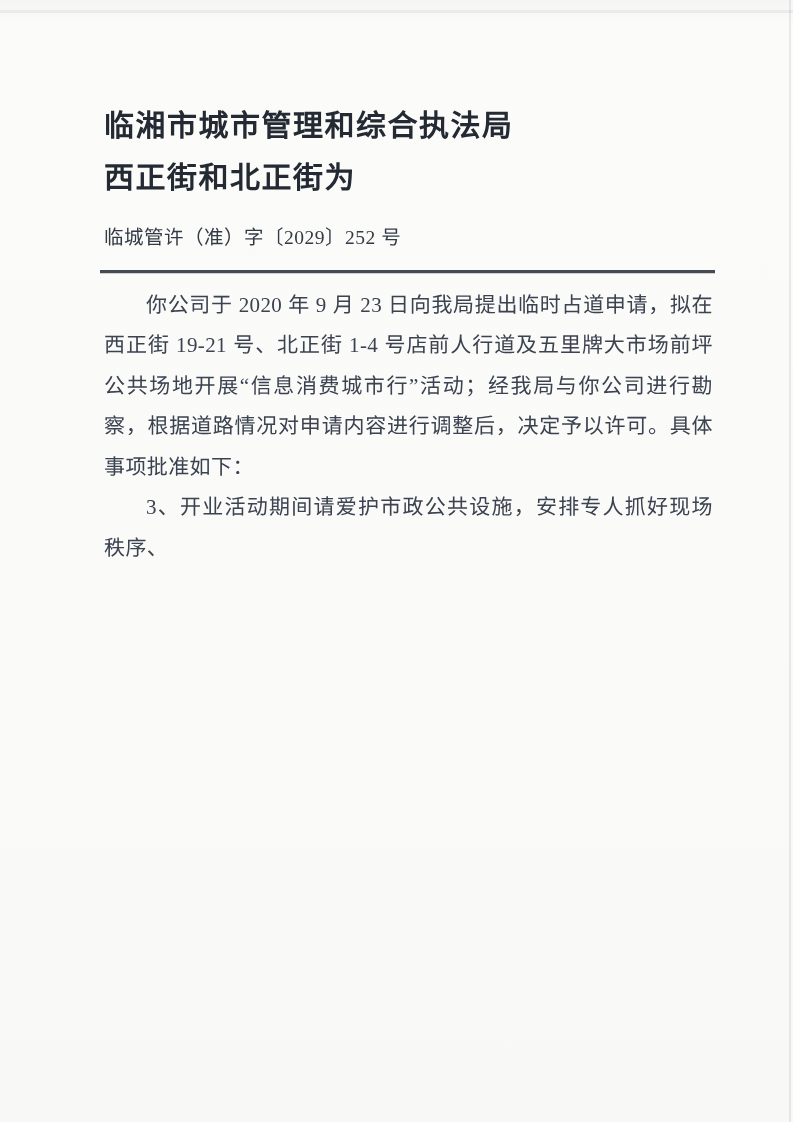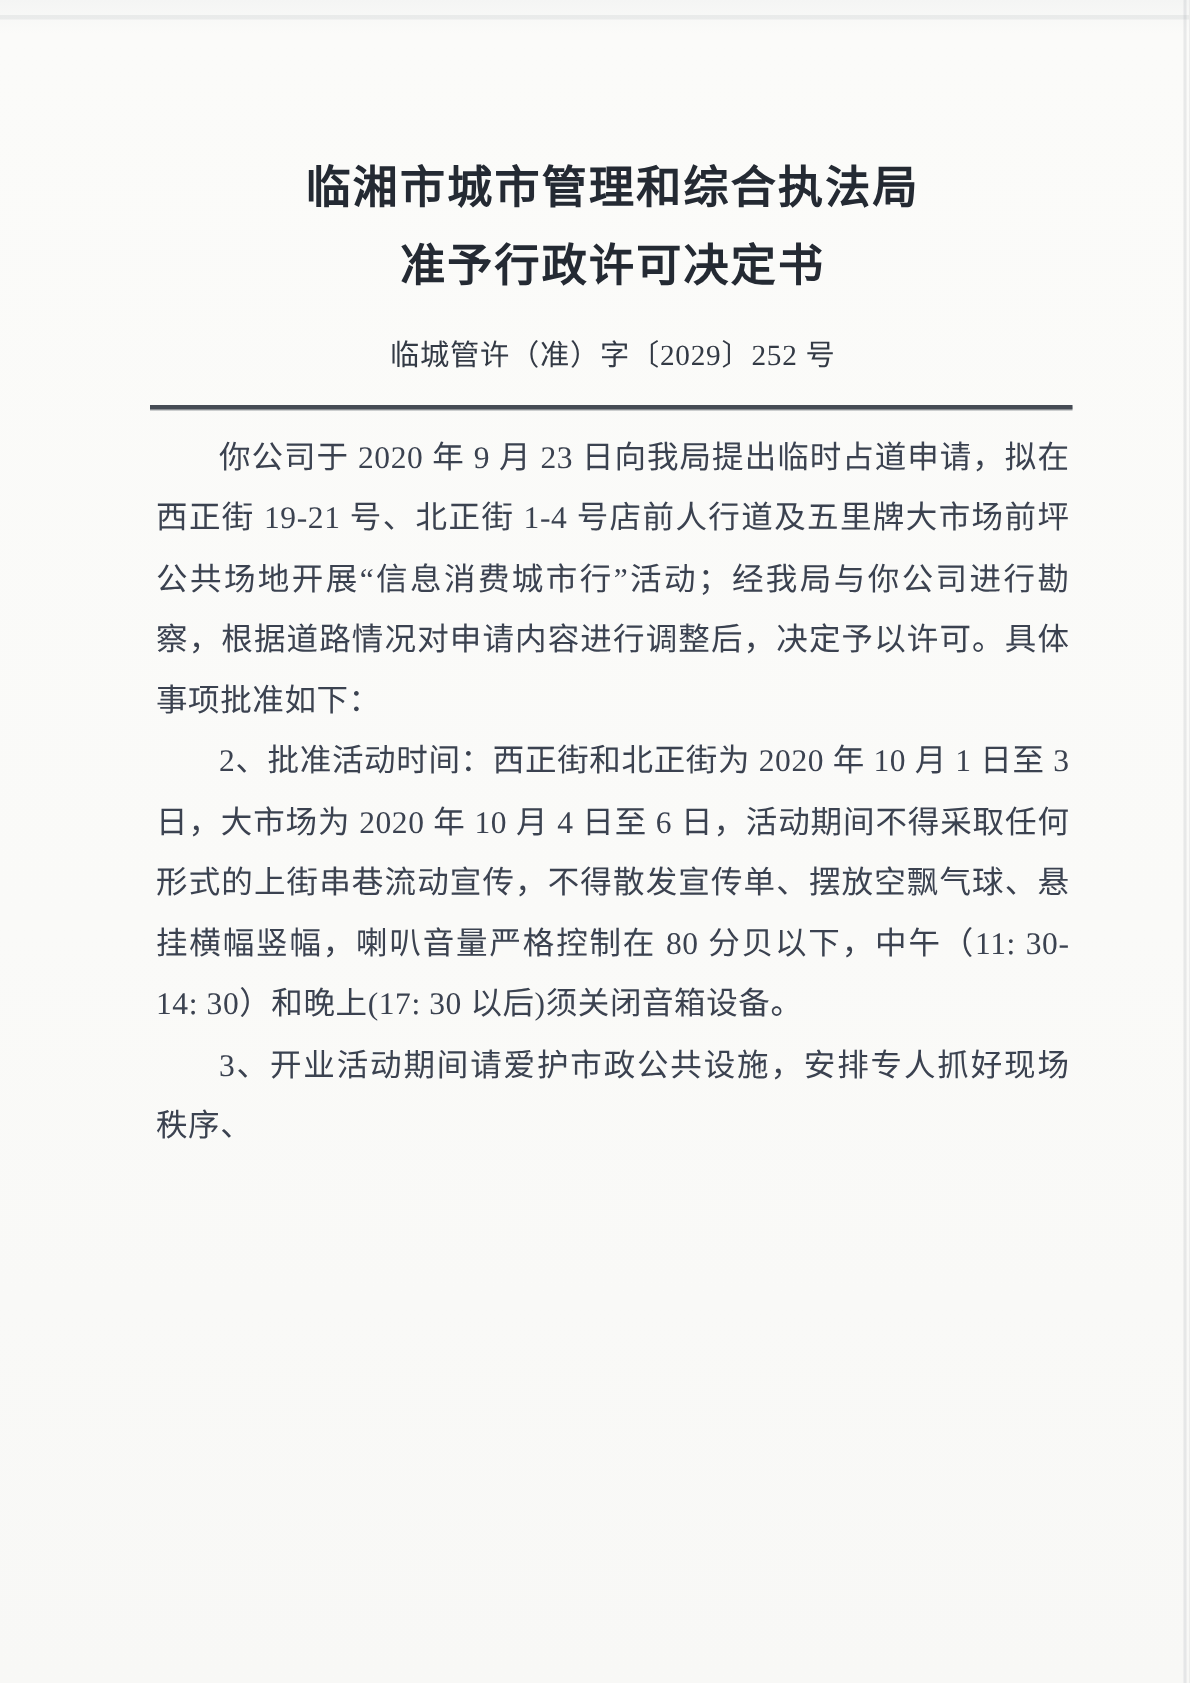--- a/index.html
+++ b/index.html
@@ -24,21 +24,21 @@
     top: 10px; left: 0;
     width: 100%; height: 3px;
     background: rgba(160,166,172,0.16);
   }
   .scan-edge-right {
     position: absolute;
     top: 0; right: 2px;
     width: 2px; height: 100%;
     background: rgba(165,170,176,0.22);
   }
-  header { text-align: center; }
+  header { }
   .title {
     margin: 0;
     font-size: 30px;
     font-weight: 700;
     line-height: 52px;
     letter-spacing: 1.5px;
     color: #242a33;
   }
   .doc-no {
     margin-top: 18px;
@@ -68,23 +68,22 @@
 </style>
 </head>
 <body>
 
 <div class="page">
   <div class="scan-edge-top"></div>
   <div class="scan-edge-right"></div>
 
   <header>
     <h1 class="title">临湘市城市管理和综合执法局</h1>
-    <h1 class="title">准予行政许可决定书</h1>
+    <h1 class="title">西正街和北正街为</h1>
     <div class="doc-no">临城管许（准）字〔2029〕252 号</div>
     <div class="rule"></div>
   </header>
 
   <main>
     <p class="indent">你公司于 2020 年 9 月 23 日向我局提出临时占道申请，拟在西正街 19-21 号、北正街 1-4 号店前人行道及五里牌大市场前坪公共场地开展“信息消费城市行”活动；经我局与你公司进行勘察，根据道路情况对申请内容进行调整后，决定予以许可。具体事项批准如下：</p>
-    <p class="indent">2、批准活动时间：西正街和北正街为 2020 年 10 月 1 日至 3 日，大市场为 2020 年 10 月 4 日至 6 日，活动期间不得采取任何形式的上街串巷流动宣传，不得散发宣传单、摆放空飘气球、悬挂横幅竖幅，喇叭音量严格控制在 80 分贝以下，中午（11: 30-14: 30）和晚上(17: 30 以后)须关闭音箱设备。</p>
     <p class="indent">3、开业活动期间请爱护市政公共设施，安排专人抓好现场秩序、</p>
   </main>
 </div>
 
 </body></html>

